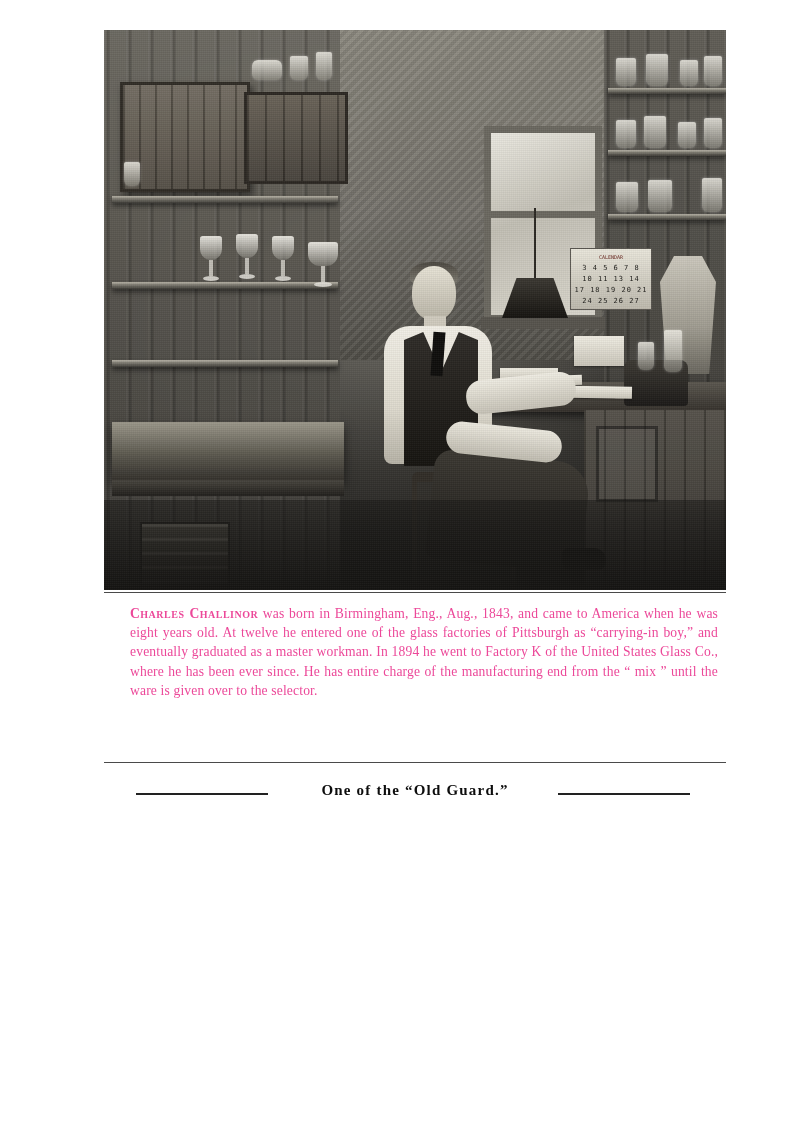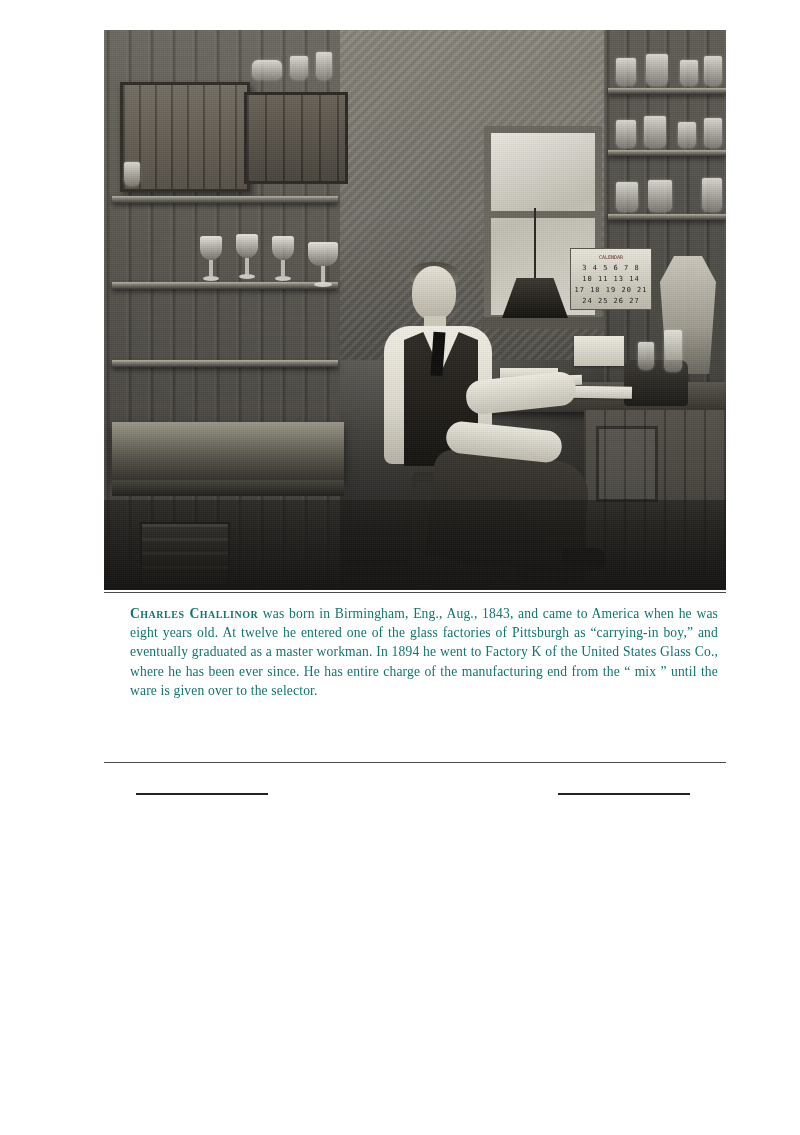--- a/index.html
+++ b/index.html
@@ -351,21 +351,21 @@
     background: #4a4a4a;
   }
   .caption {
     position: absolute;
     left: 130px;
     top: 604px;
     width: 588px;
     font-family: "Liberation Serif", serif;
     font-size: 13.6px;
     line-height: 19.2px;
-    color: #0f766e;
+    color: #ec4899;
     text-align: justify;
     letter-spacing: 0.15px;
   }
   .caption .lead {
     font-variant: small-caps;
     font-weight: bold;
     letter-spacing: 0.5px;
   }
 
   .subtitle {
@@ -513,15 +513,16 @@
 
   <div class="caption-rule" style="top:592px;"></div>
 
   <div class="caption">
     <span class="lead">Charles Challinor</span><span> was born in Birmingham, Eng., Aug., 1843, and came to America when he was eight years old.   At twelve he entered one of the glass factories of Pittsburgh as “carrying-in boy,” and eventually graduated as a master workman.  In 1894 he went to Factory K of the United States Glass Co., where he has been ever since.   He has entire charge of the manufacturing end from the “ mix ” until the ware is given over to the selector.</span>
   </div>
 
   <div class="caption-rule" style="top:762px;"></div>
 
   <div class="rule-left"></div>
+  <div class="subtitle">One of the “Old Guard.”</div>
   <div class="rule-right"></div>
 
 </div>
 
 </body></html>

